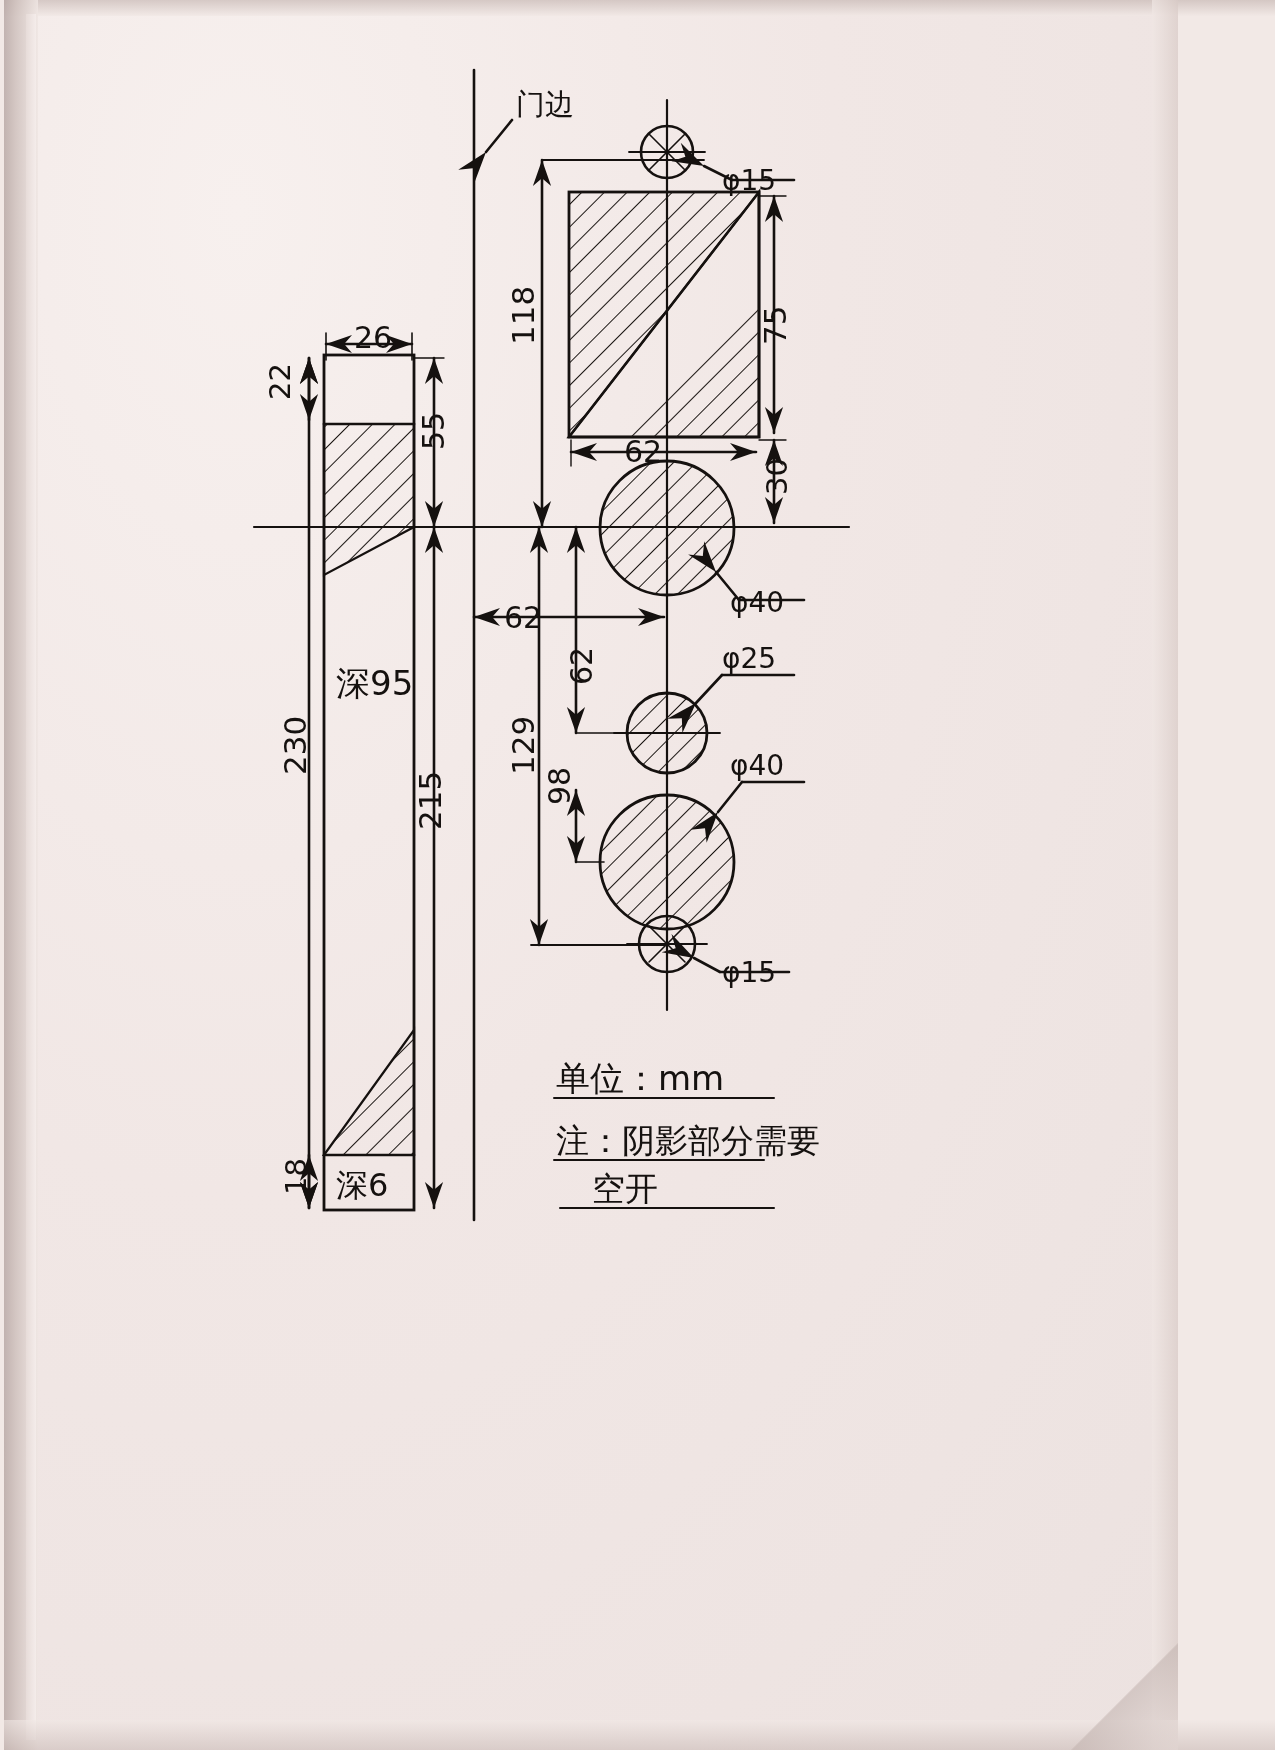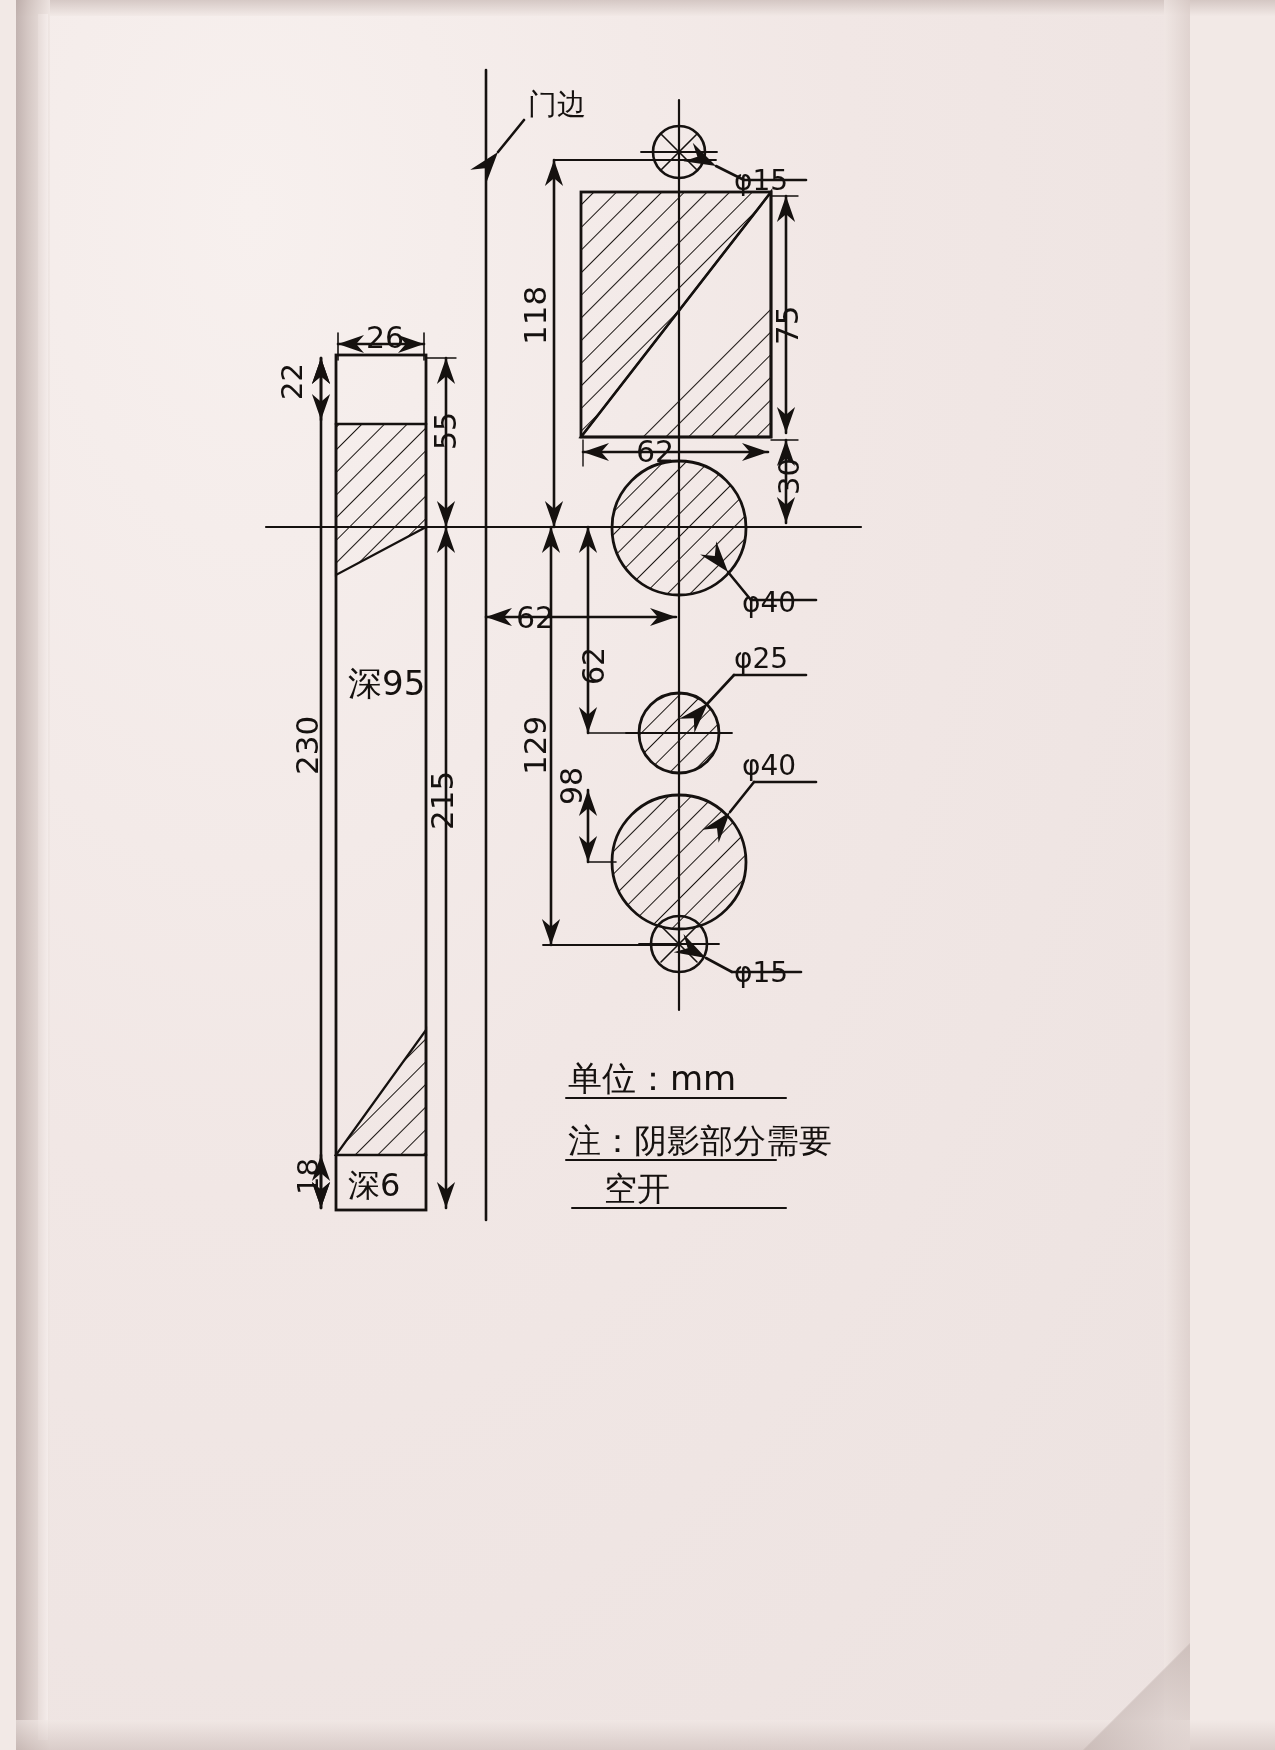--- a/index.html
+++ b/index.html
@@ -4,21 +4,21 @@
 <style>
   html,body{margin:0;padding:0;}
   body{
     width:1275px;height:1750px;
     background:#f2e9e6;
     font-family:"DejaVu Sans", sans-serif;
     overflow:hidden;
     position:relative;
   }
   #sheet{
-    position:absolute;left:16px;top:0;width:1174px;height:1750px;
+    position:absolute;left:4px;top:0;width:1174px;height:1750px;
     background:
       radial-gradient(ellipse at 20% 12%, #f7f0ee 0%, #f1e7e5 45%, #ece2e0 100%);
   }
   
   .edge-left{
     position:absolute;left:0;top:0;width:34px;height:1750px;
     background:linear-gradient(to right,#b9a9a6 0%, #cfc1bd 35%, #efe6e3 100%);
     opacity:.85;
   }
   .edge-left2{

